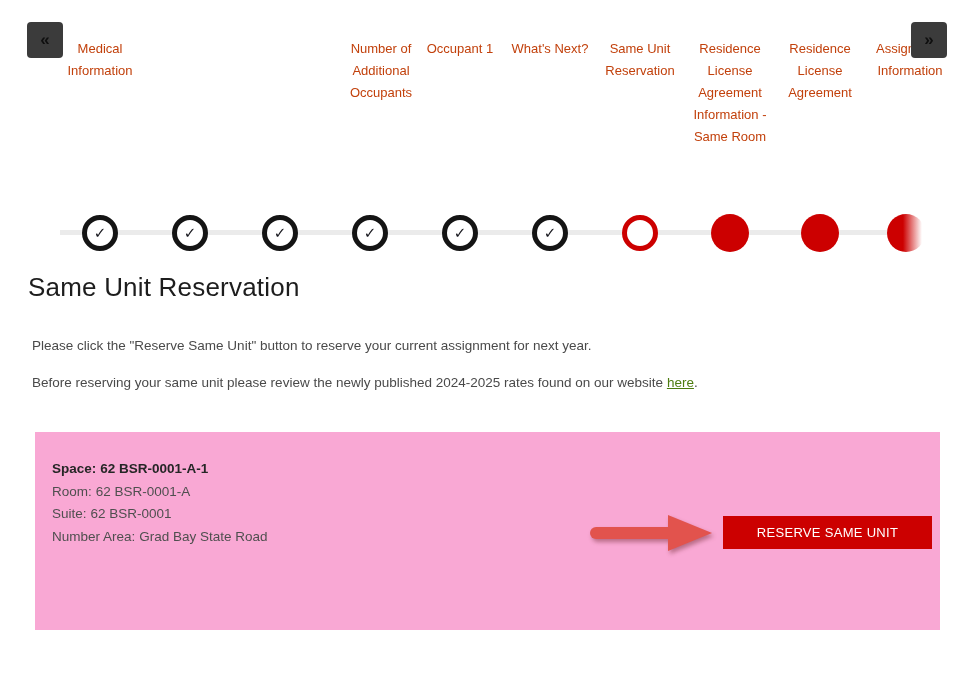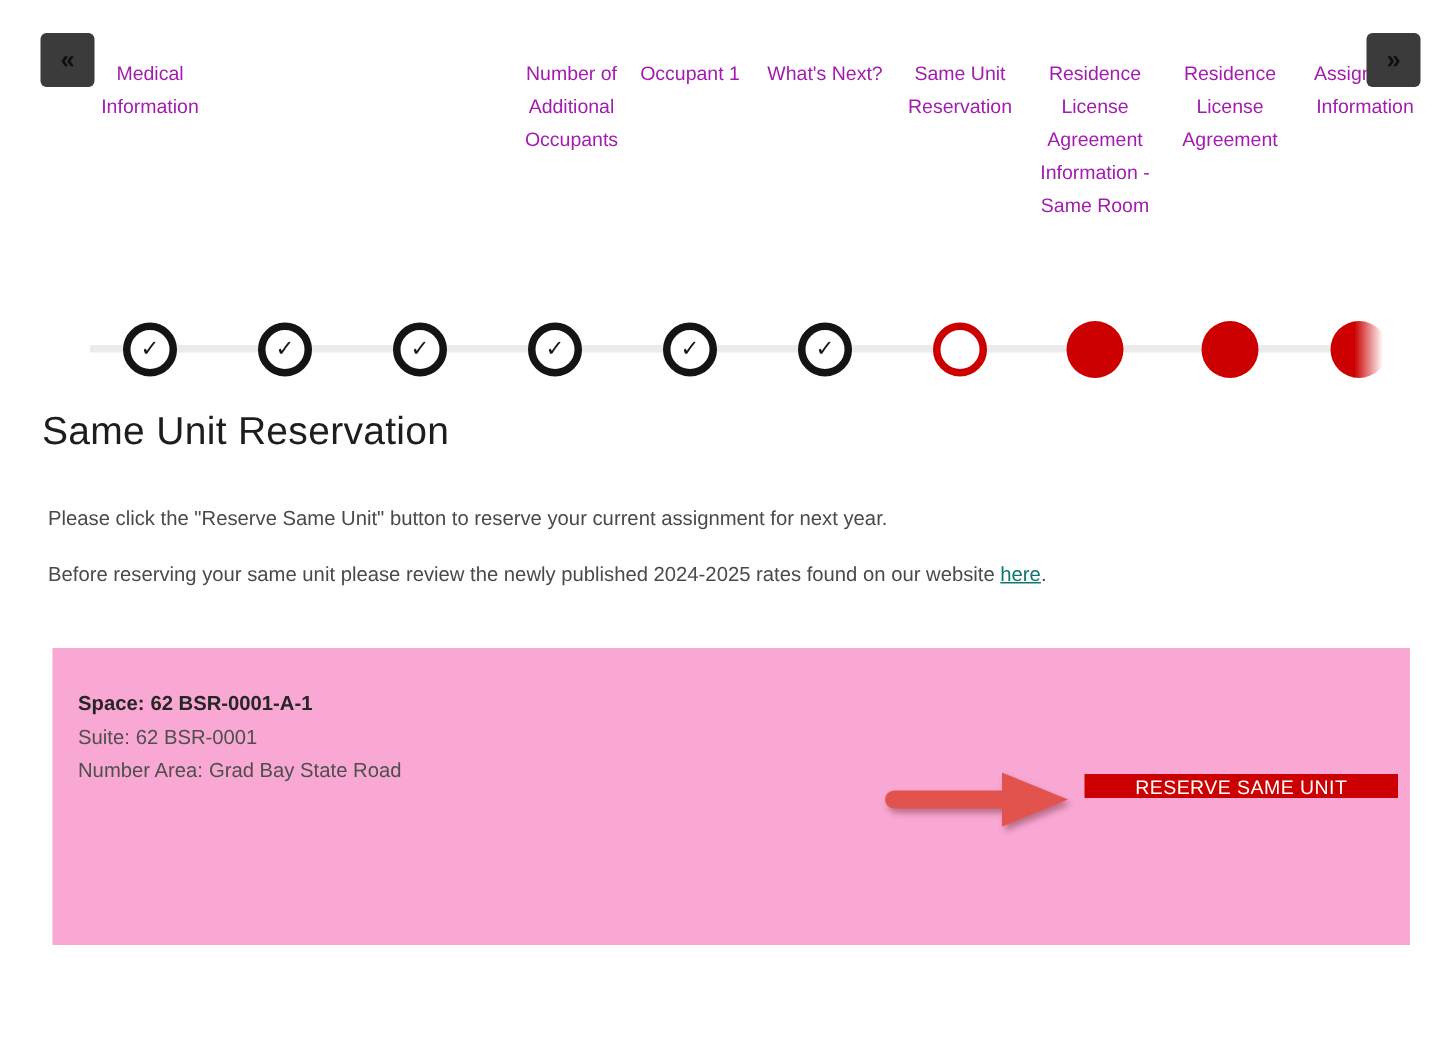--- a/index.html
+++ b/index.html
@@ -14,21 +14,21 @@
   }
 
   
   .step-label {
     position: absolute;
     top: 38px;
     width: 90px;
     text-align: center;
     font-size: 13px;
     line-height: 22px;
-    color: #a21caf;
+    color: #c2410c;
     cursor: pointer;
   }
   .nav-btn {
     position: absolute;
     top: 22px;
     width: 36px;
     height: 36px;
     background: #3b3b3b;
     border: none;
     border-radius: 4px;
@@ -102,21 +102,21 @@
     position: absolute;
     left: 32px;
     margin: 0;
     font-size: 13.5px;
     line-height: 20px;
     color: #4a4a4a;
   }
   .para.p1 { top: 336px; }
   .para.p2 { top: 373px; }
   .para a.inline-link {
-    color: #0f766e;
+    color: #4d7c0f;
     text-decoration: underline;
     cursor: pointer;
   }
 
   
   .unit-box {
     position: absolute;
     left: 35px;
     top: 432px;
     width: 905px;
@@ -132,21 +132,21 @@
     color: #4f4f4f;
   }
   .field-row .field-value { margin-left: 4px; }
   .field-row.emphasis { font-weight: bold; color: #262626; }
 
   .reserve-btn {
     position: absolute;
     left: 688px;
     top: 84px;
     width: 209px;
-    height: 16px;
+    height: 33px;
     background: #cc0000;
     border: none;
     color: #ffffff;
     font-size: 13px;
     letter-spacing: 0.3px;
     text-align: center;
     cursor: pointer;
     padding: 0;
     font-family: "Liberation Sans", sans-serif;
   }
@@ -231,20 +231,23 @@
   <p class="para p1">Please click the "Reserve Same Unit" button to reserve your current assignment for next year.</p>
 
   <p class="para p2"><span>Before reserving your same unit please review the newly published 2024-2025 rates found on our website </span><a class="inline-link">here</a><span>.</span></p>
 
   <div class="unit-box">
     <div class="unit-fields">
       <div class="field-row emphasis">
         <span class="field-label">Space:</span><span class="field-value">62 BSR-0001-A-1</span>
       </div>
       <div class="field-row">
+        <span class="field-label">Room:</span><span class="field-value">62 BSR-0001-A</span>
+      </div>
+      <div class="field-row">
         <span class="field-label">Suite:</span><span class="field-value">62 BSR-0001</span>
       </div>
       <div class="field-row">
         <span class="field-label">Number Area:</span><span class="field-value">Grad Bay State Road</span>
       </div>
     </div>
 
     <div class="arrow">
       <div class="tail"></div>
       <div class="head"></div>

